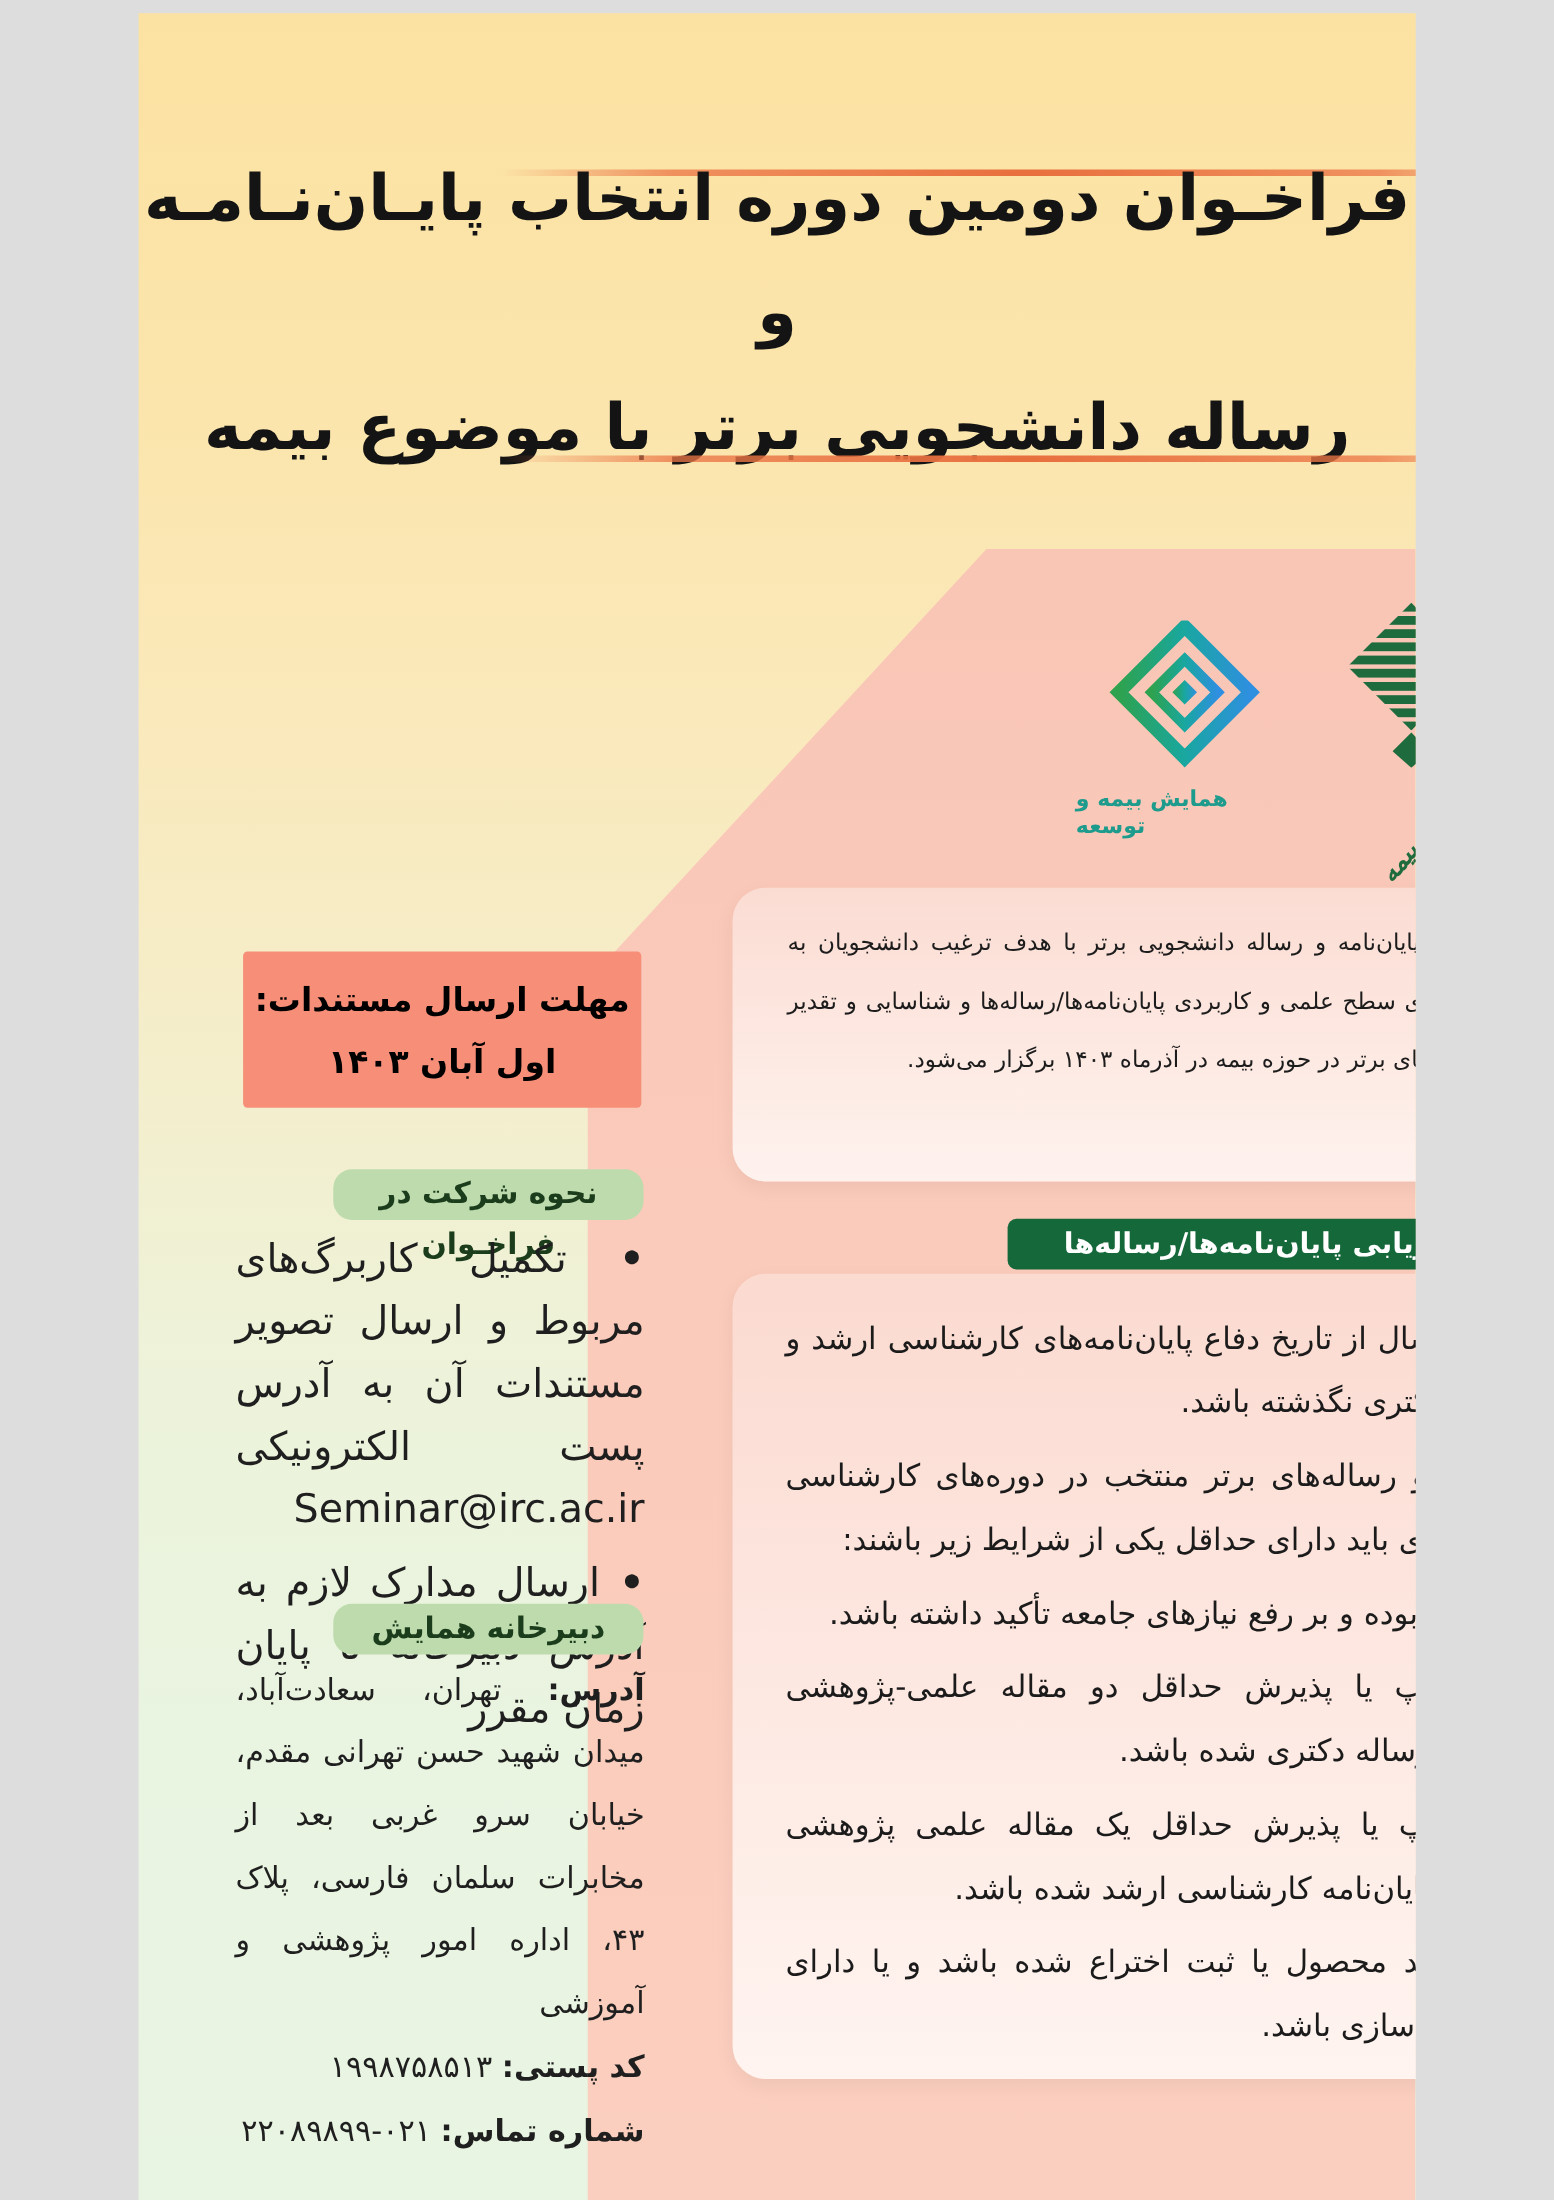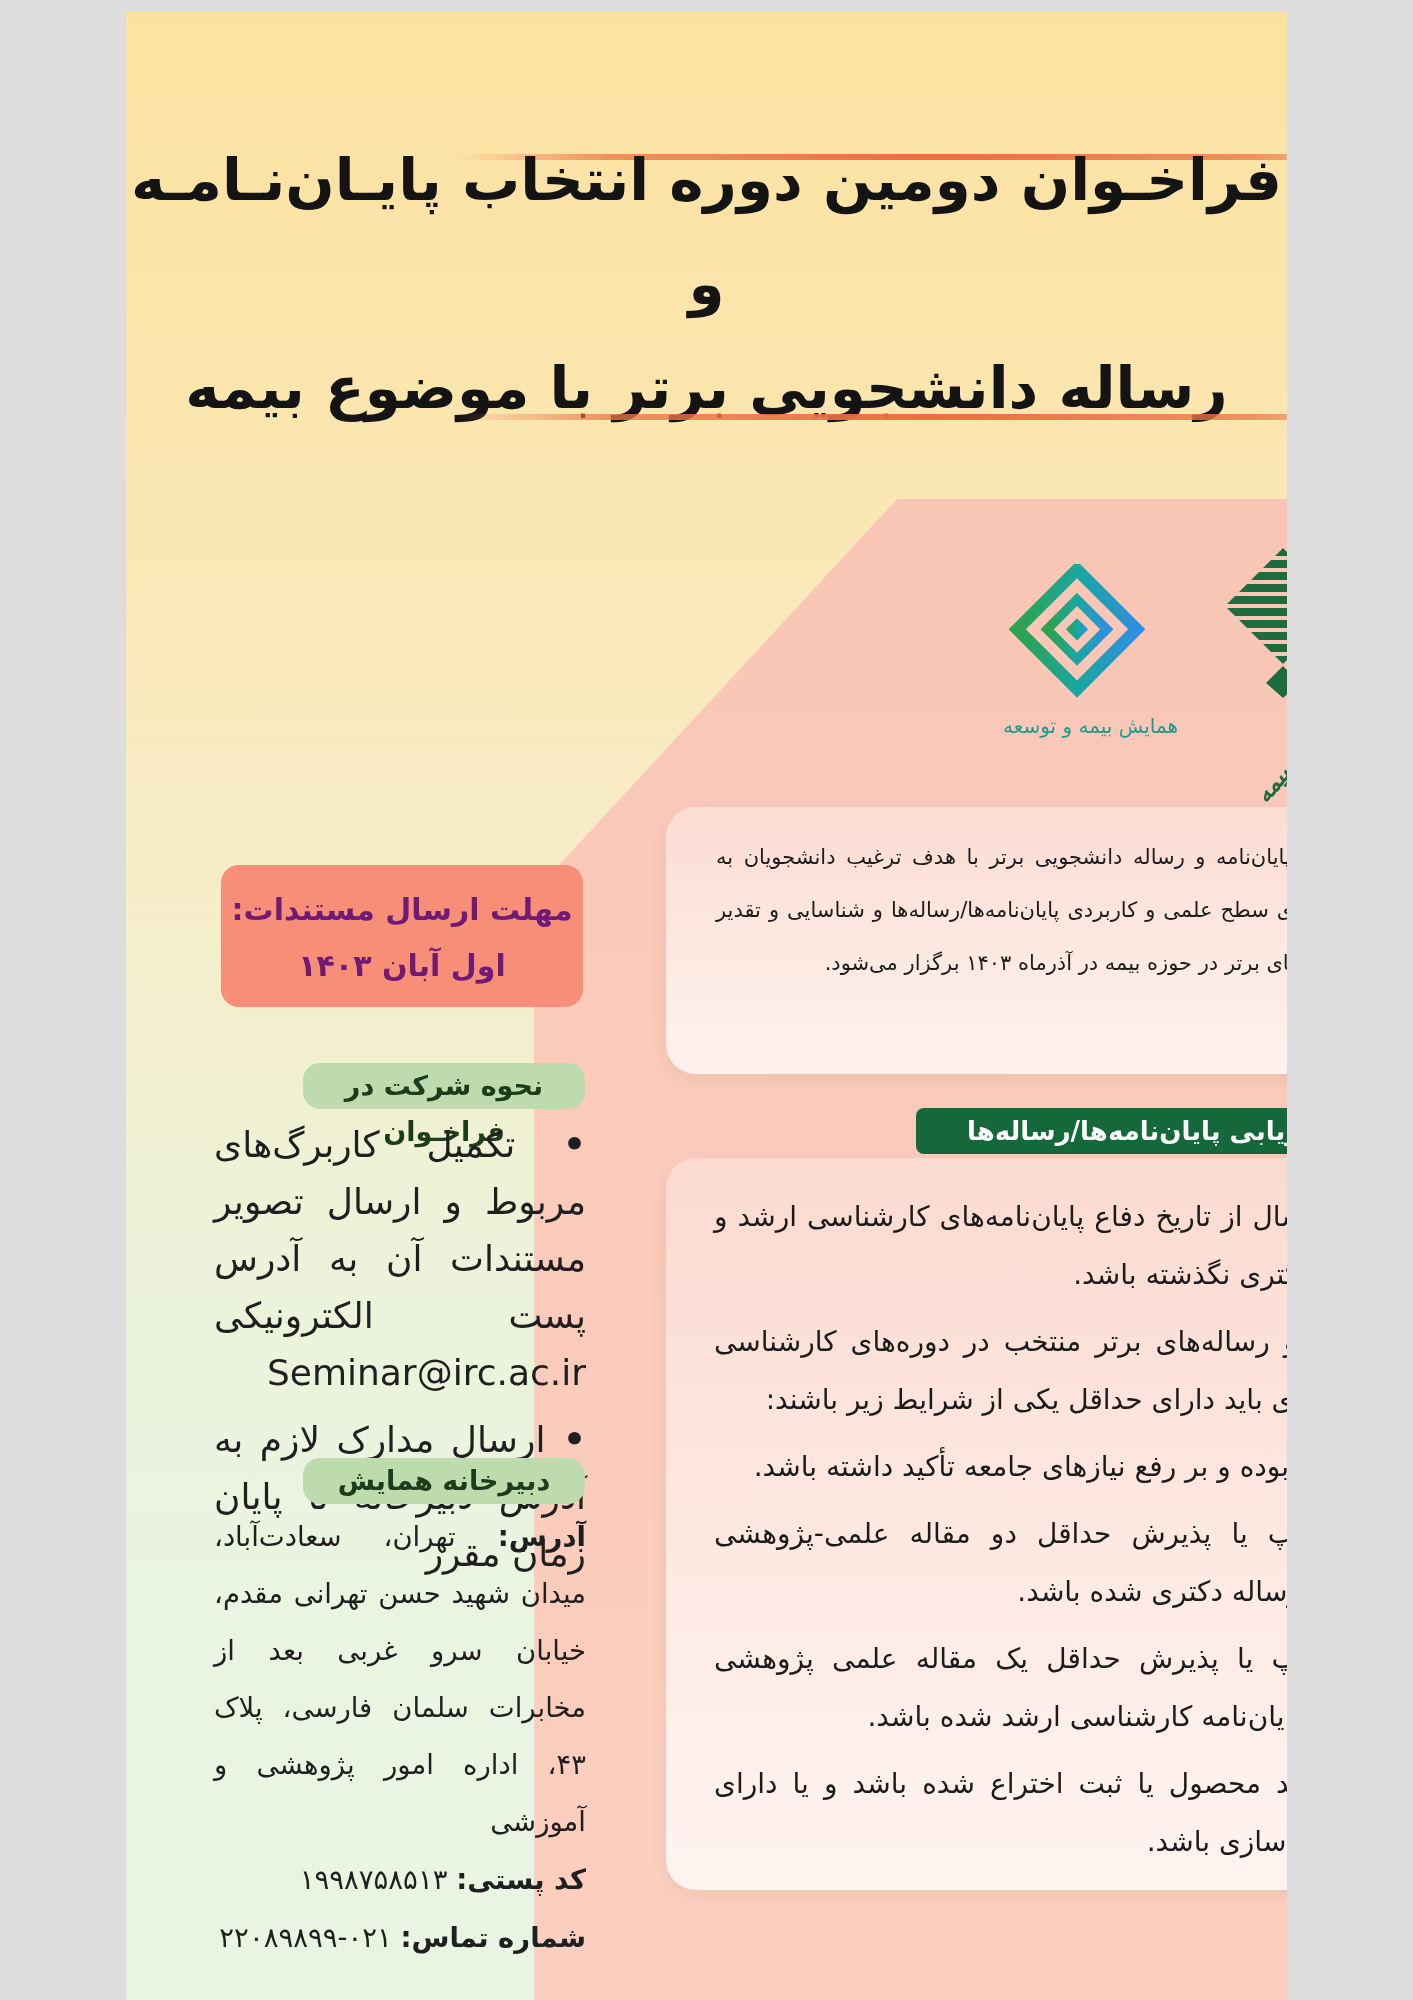--- a/index.html
+++ b/index.html
@@ -37,21 +37,21 @@
     position:absolute;top:116px;left:0;right:0;
     text-align:center;color:#141414;
     font-weight:bold;font-size:58px;line-height:104px;
     letter-spacing:-1px;
   }
 
   
   .logo-conf{position:absolute;left:882px;top:552px;width:138px;height:140px;}
   .logo-conf-caption{
     position:absolute;left:852px;top:702px;width:200px;
-    text-align:right;font-size:20px;font-weight:normal;color:#1D9B8C;
+    text-align:left;font-size:20px;font-weight:bold;color:#1D9B8C;
   }
   .logo-inst{position:absolute;left:1090px;top:534px;width:134px;height:152px;}
   .logo-inst-caption{
     position:absolute;left:1096px;top:718px;width:170px;
     text-align:center;font-size:23px;font-style:italic;font-weight:bold;
     color:#1E6B3D;transform:rotate(-50deg);transform-origin:center;
   }
 
   
   .intro-box{
@@ -60,22 +60,22 @@
     background:linear-gradient(180deg,#FBDCD3 0%,#FDE9E2 55%,#FEF2EE 100%);
     box-shadow:0 6px 18px rgba(0,0,0,.05);
     padding:24px 50px 0 50px;box-sizing:border-box;
     font-size:21px;line-height:53px;color:#1c1c1c;
     text-align:justify;
   }
 
   
   .deadline-box{
     position:absolute;left:95px;top:853px;width:362px;height:142px;
-    background:#F68E78;border-radius:18px;
-    text-align:center;color:#701a75;font-weight:bold;font-size:30px;
+    background:#F68E78;border-radius:4px;
+    text-align:center;color:#000000;font-weight:bold;font-size:30px;
     padding-top:17px;box-sizing:border-box;line-height:56px;
   }
   .pill{
     position:absolute;left:177px;width:282px;height:46px;
     background:#BEDBAD;border-radius:17px;
     text-align:center;font-weight:bold;font-size:27px;color:#1B3D1B;
     line-height:46px;
   }
   .pill.method{top:1051px;}
   .pill.secretariat{top:1446px;}

